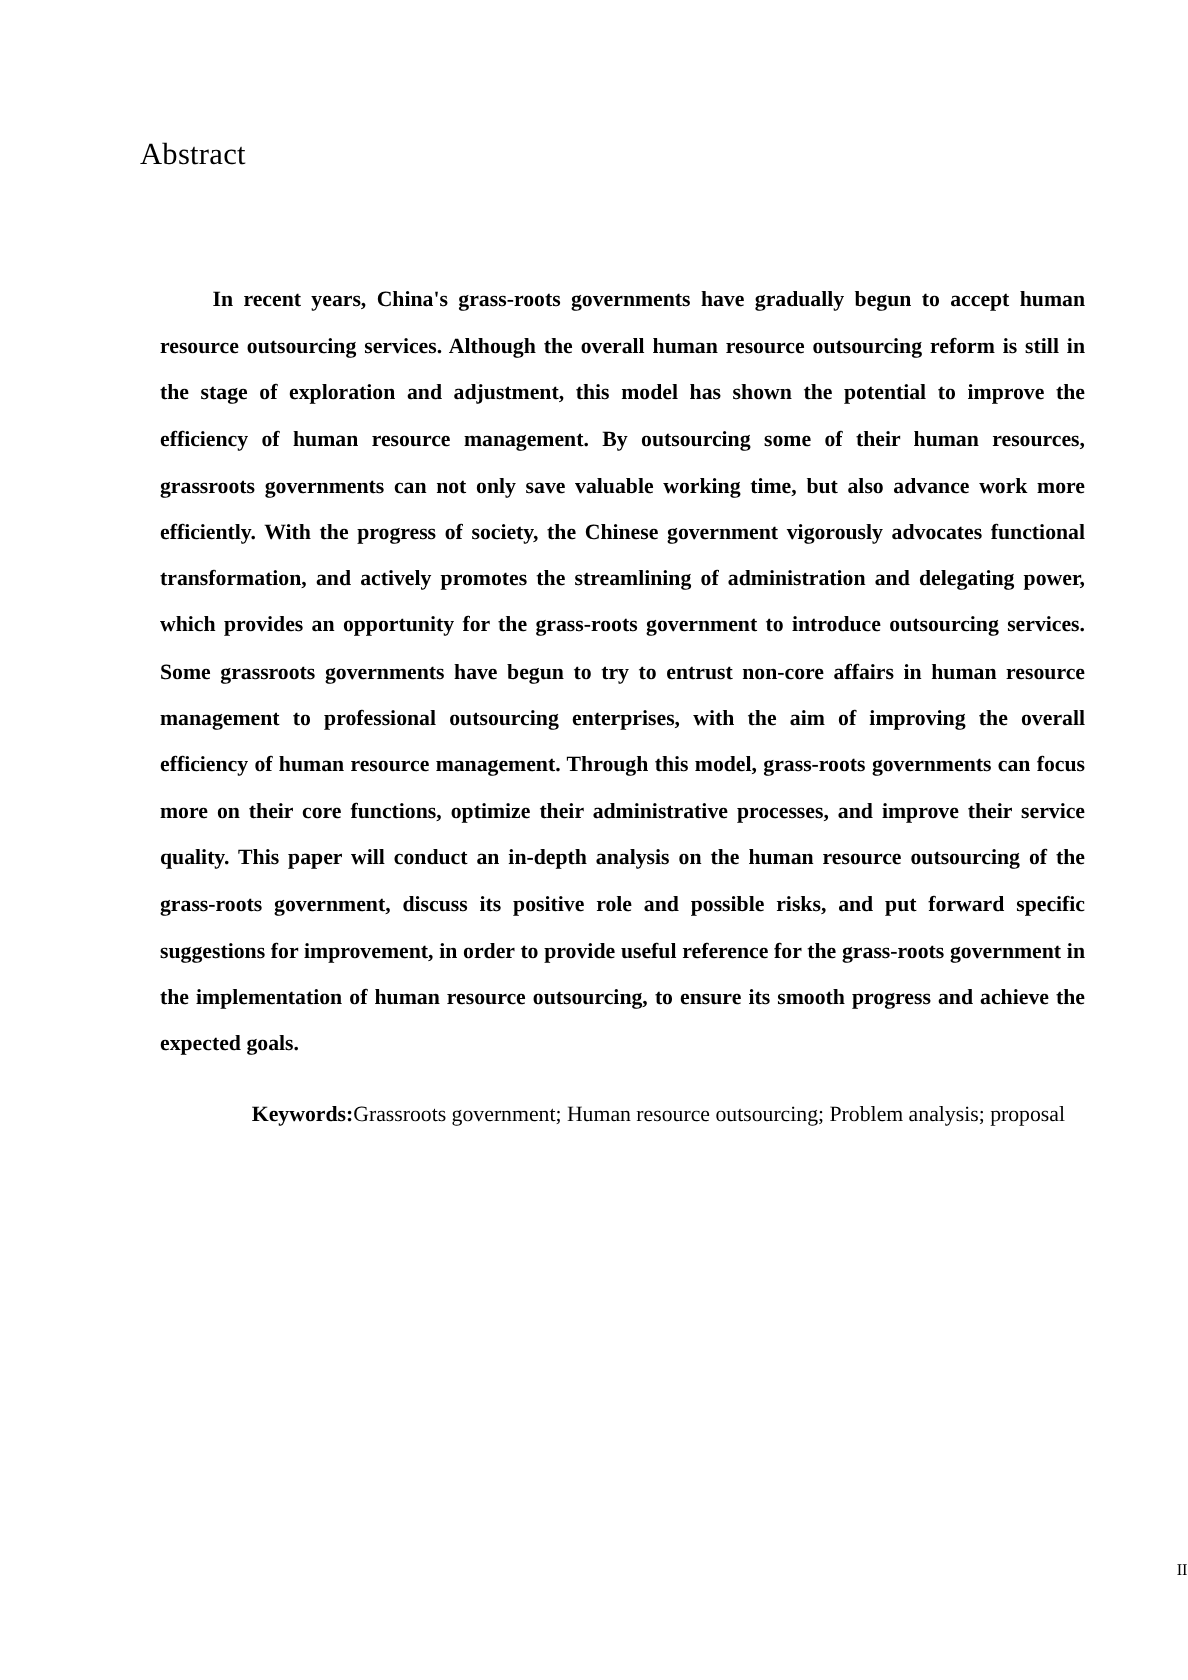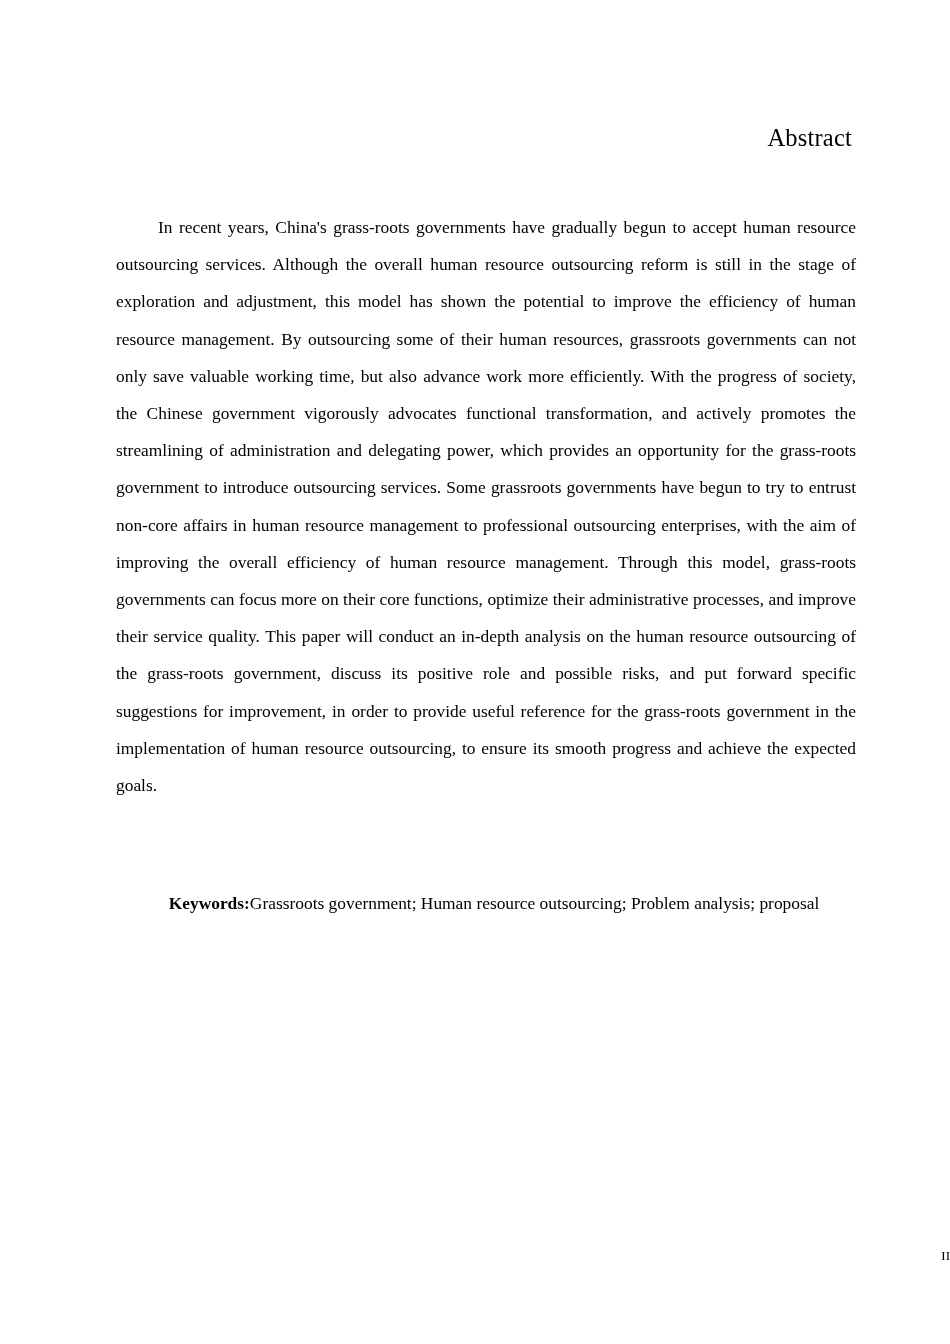--- a/index.html
+++ b/index.html
@@ -31,54 +31,55 @@
     width: 740px;
   }
 
   
   .doc-title {
     margin: 0;
     padding: 0;
     font-size: 24.5px;
     font-weight: normal;
     line-height: 1;
-    text-align: right;
+    text-align: left;
     letter-spacing: 0.2px;
     position: absolute;
     left: 0;
-    top: 126px;
+    top: 112px;
     width: 740px;
   }
 
   
   .abstract-paragraph {
     position: absolute;
     left: 0;
     top: 205px;
     width: 740px;
-    margin: 4px;
+    margin: 16px;
     font-size: 17.4px;
     line-height: 37.2px;
     text-align: justify;
     text-justify: inter-word;
     text-indent: 42px;
     word-spacing: 0.1px;
     hyphens: none;
+    font-weight: bold;
   }
 
   
   .keywords-line {
     position: absolute;
     left: 0;
     top: 878px;
     width: 740px;
-    margin: 12px;
+    margin: 0;
     font-size: 17.4px;
     line-height: 27px;
-    text-align: center;
+    text-align: right;
   }
   .keywords-label {
     font-weight: bold;
   }
   .keywords-value {
     font-weight: normal;
   }
 
   
   .page-footer {

